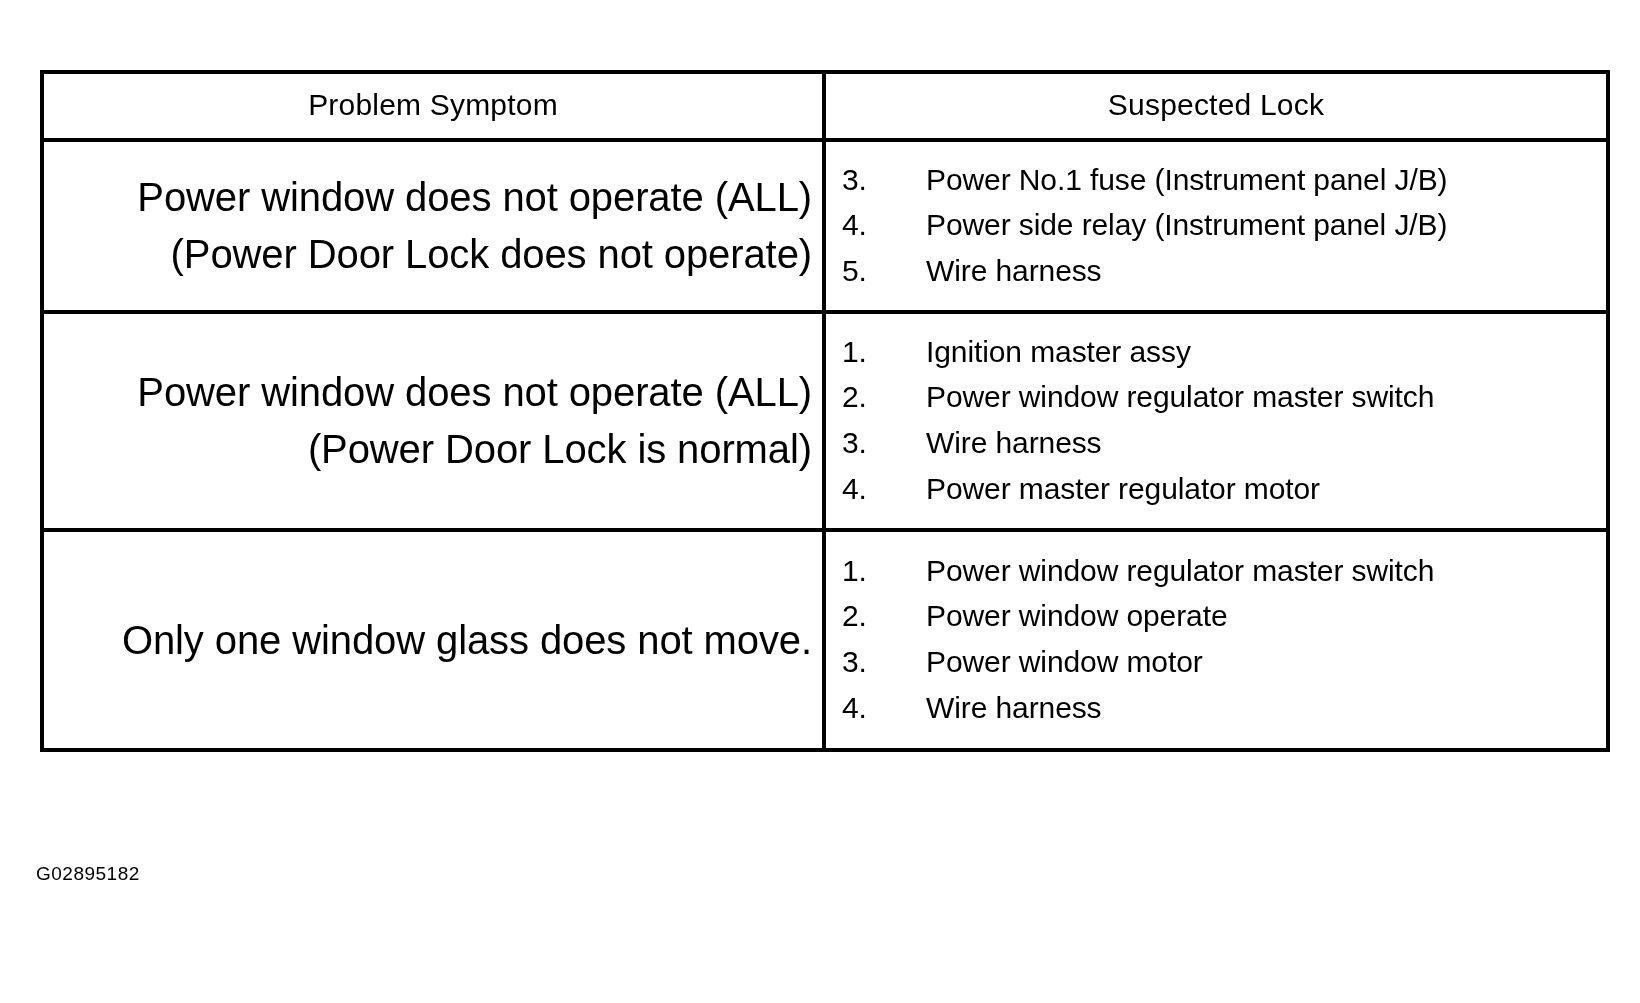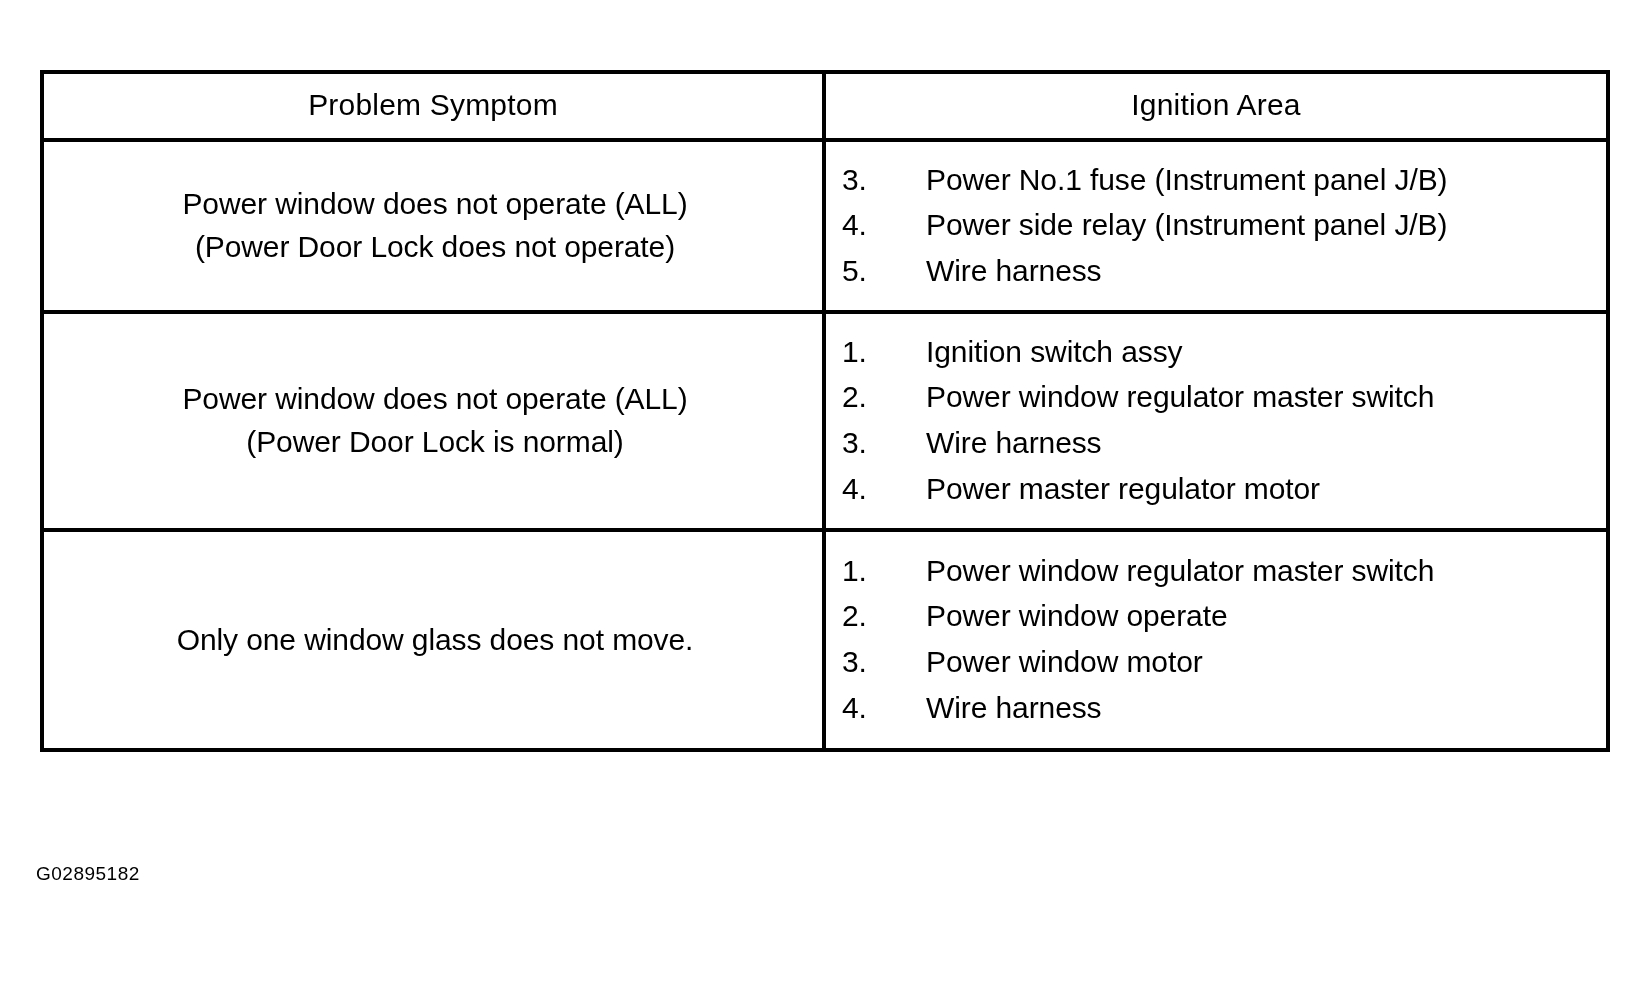--- a/index.html
+++ b/index.html
@@ -54,23 +54,23 @@
     font-size: 30px;
     line-height: 1.15;
     height: 50px;
     padding: 6px 0 8px 0;
     letter-spacing: 0.2px;
   }
 
   
   td.symptom-cell {
     padding: 14px 10px 14px 14px;
-    font-size: 30px;
+    font-size: 40px;
     line-height: 1.42;
-    text-align: center;
+    text-align: right;
     letter-spacing: -0.1px;
     white-space: pre-line;
   }
 
   
   td.area-cell {
     padding: 10px 6px 12px 16px;
     vertical-align: middle;
   }
 
@@ -122,21 +122,21 @@
 <div class="page">
 
   <table class="symptom-table">
     <colgroup>
       <col class="col-symptom">
       <col class="col-area">
     </colgroup>
     <thead>
       <tr>
         <th>Problem Symptom</th>
-        <th>Ignition Area</th>
+        <th>Suspected Lock</th>
       </tr>
     </thead>
     <tbody>
 
       <tr class="row-h1">
         <td class="symptom-cell">Power window does not operate (ALL)
 (Power Door Lock does not operate)</td>
         <td class="area-cell">
           <ol class="area-list">
             <li>
@@ -155,21 +155,21 @@
         </td>
       </tr>
 
       <tr class="row-h2">
         <td class="symptom-cell">Power window does not operate (ALL)
 (Power Door Lock is normal)</td>
         <td class="area-cell">
           <ol class="area-list">
             <li>
               <span class="num">1.</span>
-              <span class="txt">Ignition switch assy</span>
+              <span class="txt">Ignition master assy</span>
             </li>
             <li>
               <span class="num">2.</span>
               <span class="txt">Power window regulator master switch</span>
             </li>
             <li>
               <span class="num">3.</span>
               <span class="txt">Wire harness</span>
             </li>
             <li>

